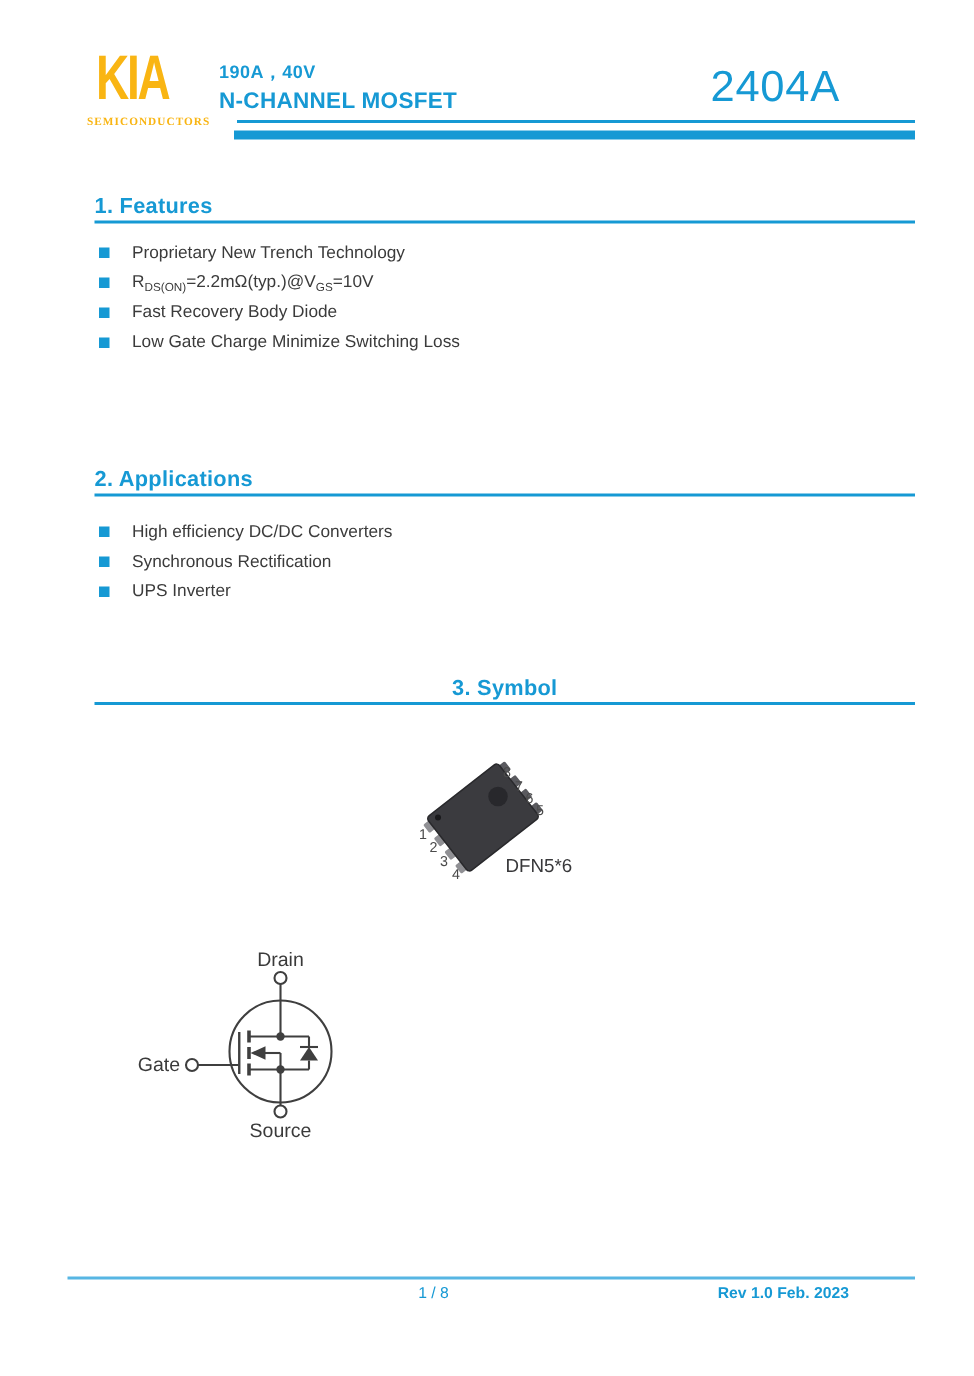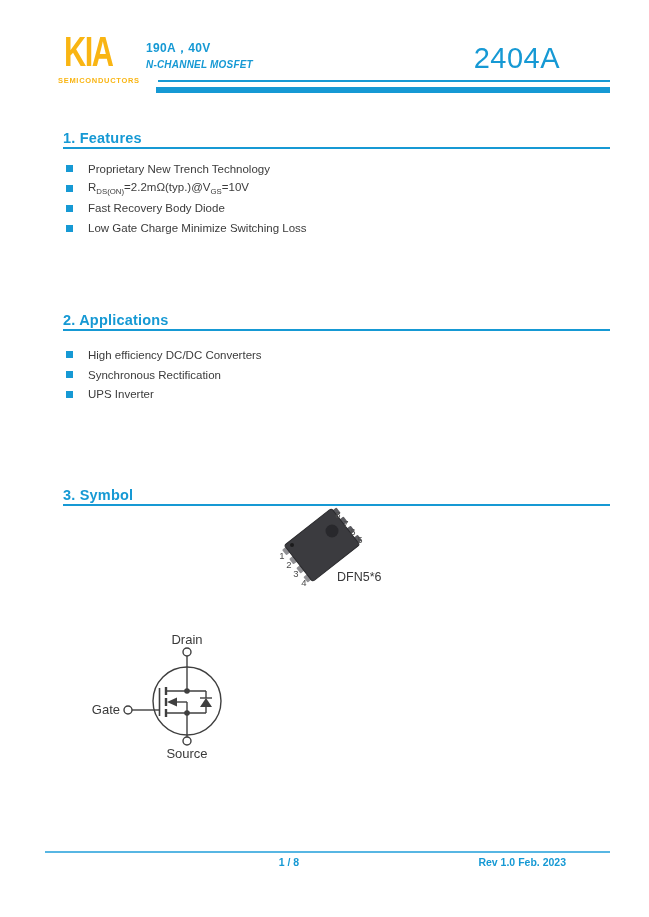--- a/index.html
+++ b/index.html
@@ -3,59 +3,59 @@
 <meta charset="utf-8">
 <style>
   html,body{margin:0;padding:0;background:#ffffff;}
   .page{position:relative;width:621px;height:917px;background:#fff;
         font-family:"Liberation Sans",sans-serif;overflow:hidden;color:#393939;}
 
   
   .logo{position:absolute;left:64px;top:31px;font-size:42px;font-weight:bold;
         color:#F9B513;letter-spacing:-2px;transform:scaleX(0.73);transform-origin:0 0;line-height:1;}
   .logo-sub{position:absolute;left:58px;top:76px;font-size:7.5px;font-weight:bold;
-        color:#F9B513;letter-spacing:0.7px;}
+        color:#F9B513;letter-spacing:0.7px;font-family:Liberation Serif, serif;}
   .subtitle{position:absolute;left:146px;top:40px;color:#1699D4;font-weight:bold;}
   .subtitle .l1{font-size:12px;letter-spacing:0.3px;}
-  .subtitle .l2{font-size:10px;margin-top:2px;letter-spacing:0.2px;font-style:italic;}
+  .subtitle .l2{font-size:15px;margin-top:2px;letter-spacing:0.2px;}
   .part-number{position:absolute;right:61px;top:42px;font-size:29px;color:#1699D4;letter-spacing:0.5px;}
   .header-thin-line{position:absolute;left:158px;top:80px;width:452px;height:2px;background:#1699D4;}
   .header-thick-bar{position:absolute;left:156px;top:87px;width:454px;height:6px;background:#1699D4;}
 
   
   .sec{position:absolute;left:63px;width:547px;}
   .sec h2{margin:0;font-size:14.5px;line-height:17px;font-weight:bold;color:#1699D4;
           border-bottom:2px solid #1699D4;letter-spacing:0.2px;}
   .sec ul{list-style:none;margin:0;padding:0;}
   .sec li{display:flex;align-items:center;height:19.8px;font-size:11.5px;color:#3b3b3b;}
   .bullet{flex:none;width:7px;height:7px;background:#1699D4;margin:0 15px 0 3px;}
   .sec-features{top:130px;}
   .sec-features ul{margin-top:10px;}
   .sec-applications{top:312px;}
   .sec-applications ul{margin-top:14px;}
-  .sec-symbol{top:487px;}
+  .sec-symbol{top:451px;text-align:center;}
   sub{font-size:0.68em;}
 
   
   .pkg-svg{position:absolute;left:252px;top:495px;}
   .mosfet-svg{position:absolute;left:80px;top:628px;}
 
   
   .pin-table{position:absolute;left:313px;top:651px;border-collapse:collapse;
              font-size:11.5px;color:#333;}
   .pin-table th,.pin-table td{border:1.5px solid #111;font-weight:normal;
              text-align:center;padding:0;height:22px;}
   .pin-table{border:2.5px solid #111;}
   .col-pin{width:115px;}
   .col-func{width:122px;}
 
   
   .footer-line{position:absolute;left:45px;top:851px;width:565px;height:1.5px;background:#57B6E3;}
   .footer-page{position:absolute;left:259px;top:856px;width:60px;text-align:center;
-               font-size:10.5px;font-weight:bold;color:#1699D4;}
+               font-size:10.5px;font-weight:normal;color:#1699D4;}
   .footer-rev{position:absolute;left:478px;top:856px;width:88px;text-align:right;
                font-size:10.5px;font-weight:bold;color:#1699D4;}
 </style>
 </head>
 <body>
 
 <div class="page">
 
   <div class="logo">KIA</div>
   <div class="logo-sub">SEMICONDUCTORS</div>

